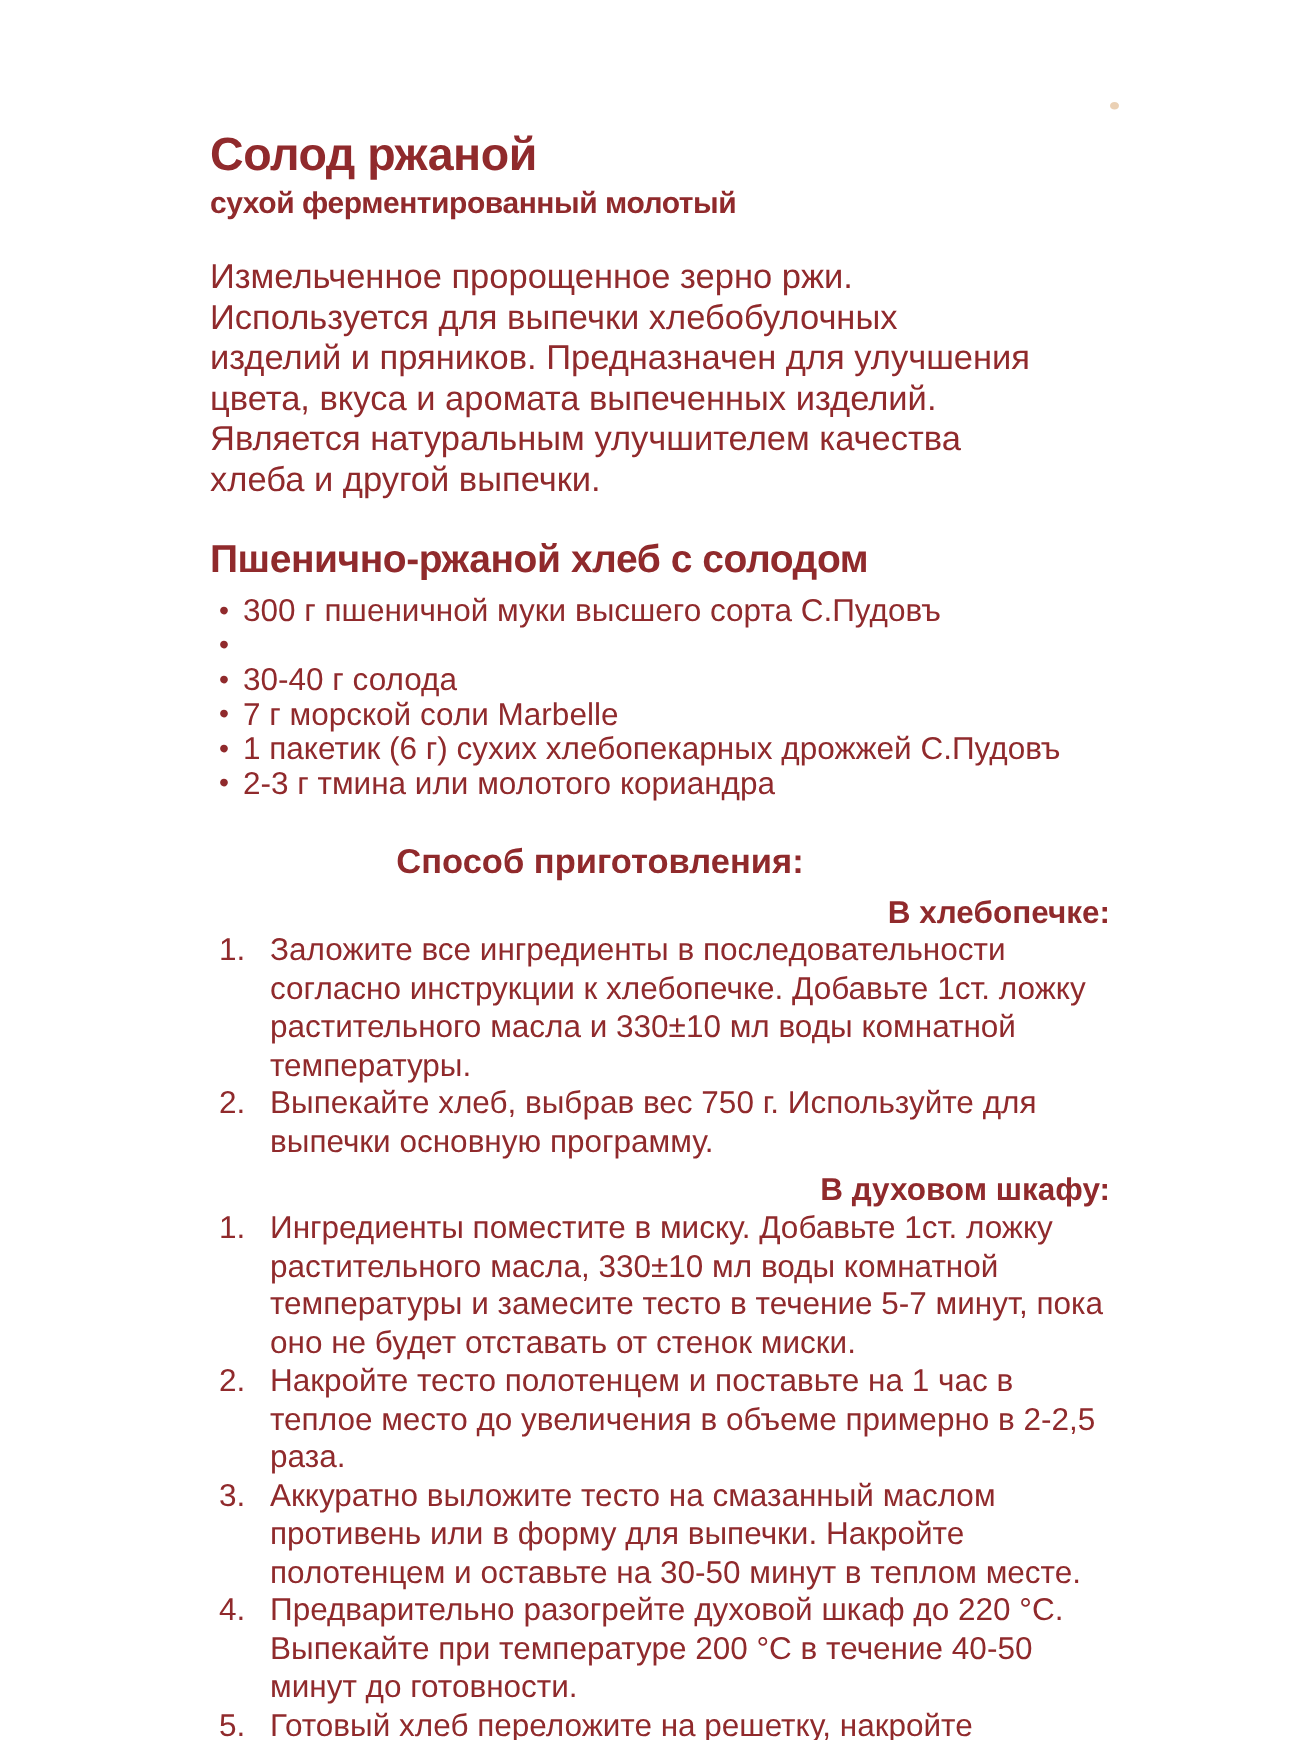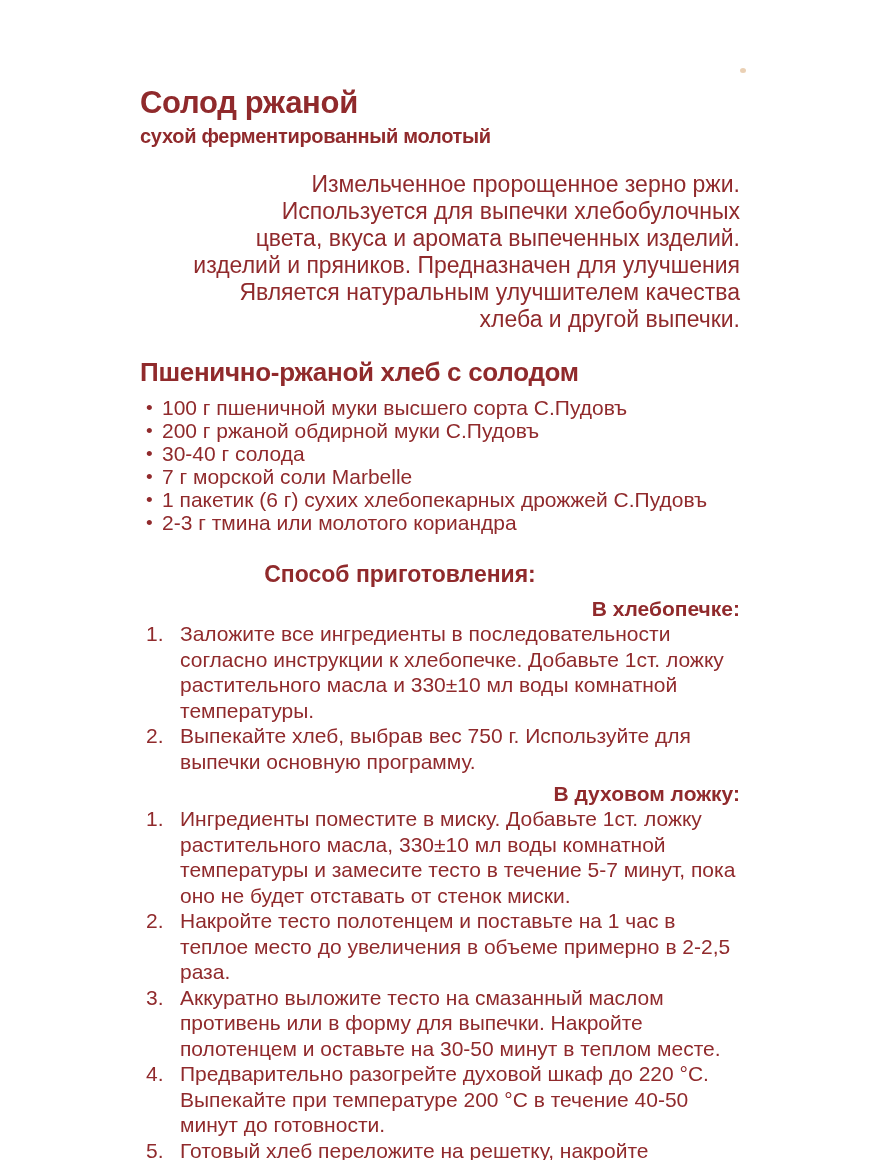--- a/index.html
+++ b/index.html
@@ -27,21 +27,21 @@
     font-size:31px;font-weight:700;line-height:37px;
     letter-spacing:-0.3px;
   }
   .subtitle{
     font-size:20px;font-weight:700;line-height:31px;
     letter-spacing:-0.3px;
   }
   .intro{
     margin-top:19px;
     width:600px;
-    text-align:right;
+    text-align:left;
     font-size:23px;line-height:27px;
   }
   .recipe-heading{
     margin-top:23px;
     font-size:26px;font-weight:700;line-height:33px;
     letter-spacing:-0.3px;
   }
   .ingredients{
     list-style:none;
     margin-top:7px;
@@ -97,36 +97,35 @@
 <div class="page">
 
   <header class="head-col">
     <h1 class="title">Солод ржаной</h1>
     <h2 class="subtitle">сухой ферментированный молотый</h2>
   </header>
 
   <div class="intro">
     <div>Измельченное пророщенное зерно ржи.</div>
     <div>Используется для выпечки хлебобулочных</div>
+    <div>изделий и пряников. Предназначен для улучшения</div>
     <div>цвета, вкуса и аромата выпеченных изделий.</div>
-    <div>изделий и пряников. Предназначен для улучшения</div>
     <div>Является натуральным улучшителем качества</div>
     <div>хлеба и другой выпечки.</div>
   </div>
 
   <h3 class="recipe-heading head-col">Пшенично-ржаной хлеб с солодом</h3>
 
   <ul class="ingredients">
     <li>
       <span class="bullet">•</span>
-      <span>100 г пшеничной муки высшего сорта  С.Пудовъ</span>
+      <span>300 г пшеничной муки высшего сорта  С.Пудовъ</span>
     </li>
     <li>
       <span class="bullet">•</span>
-      <span>200 г ржаной обдирной муки С.Пудовъ</span>
     </li>
     <li>
       <span class="bullet">•</span>
       <span>30-40 г  солода</span>
     </li>
     <li>
       <span class="bullet">•</span>
       <span>7 г морской соли Marbelle</span>
     </li>
     <li>
@@ -149,21 +148,21 @@
         <span class="step-text">Заложите все ингредиенты в последовательности согласно инструкции к хлебопечке. Добавьте 1ст. ложку растительного масла и 330±10 мл воды комнатной температуры.</span>
       </li>
       <li>
         <span class="step-num">2.</span>
         <span class="step-text">Выпекайте хлеб, выбрав вес 750 г. Используйте для выпечки основную программу.</span>
       </li>
     </ol>
   </section>
 
   <section>
-    <div class="subsection-title">В духовом ложку:</div>
+    <div class="subsection-title">В духовом шкафу:</div>
     <ol class="steps">
       <li>
         <span class="step-num">1.</span>
         <span class="step-text">Ингредиенты поместите в миску. Добавьте 1ст. ложку растительного масла,  330±10  мл воды комнатной температуры и замесите тесто в течение 5-7  минут, пока оно не будет отставать от стенок миски.</span>
       </li>
       <li>
         <span class="step-num">2.</span>
         <span class="step-text">Накройте тесто полотенцем и поставьте на 1 час в теплое место до увеличения в объеме примерно в 2-2,5 раза.</span>
       </li>
       <li>

